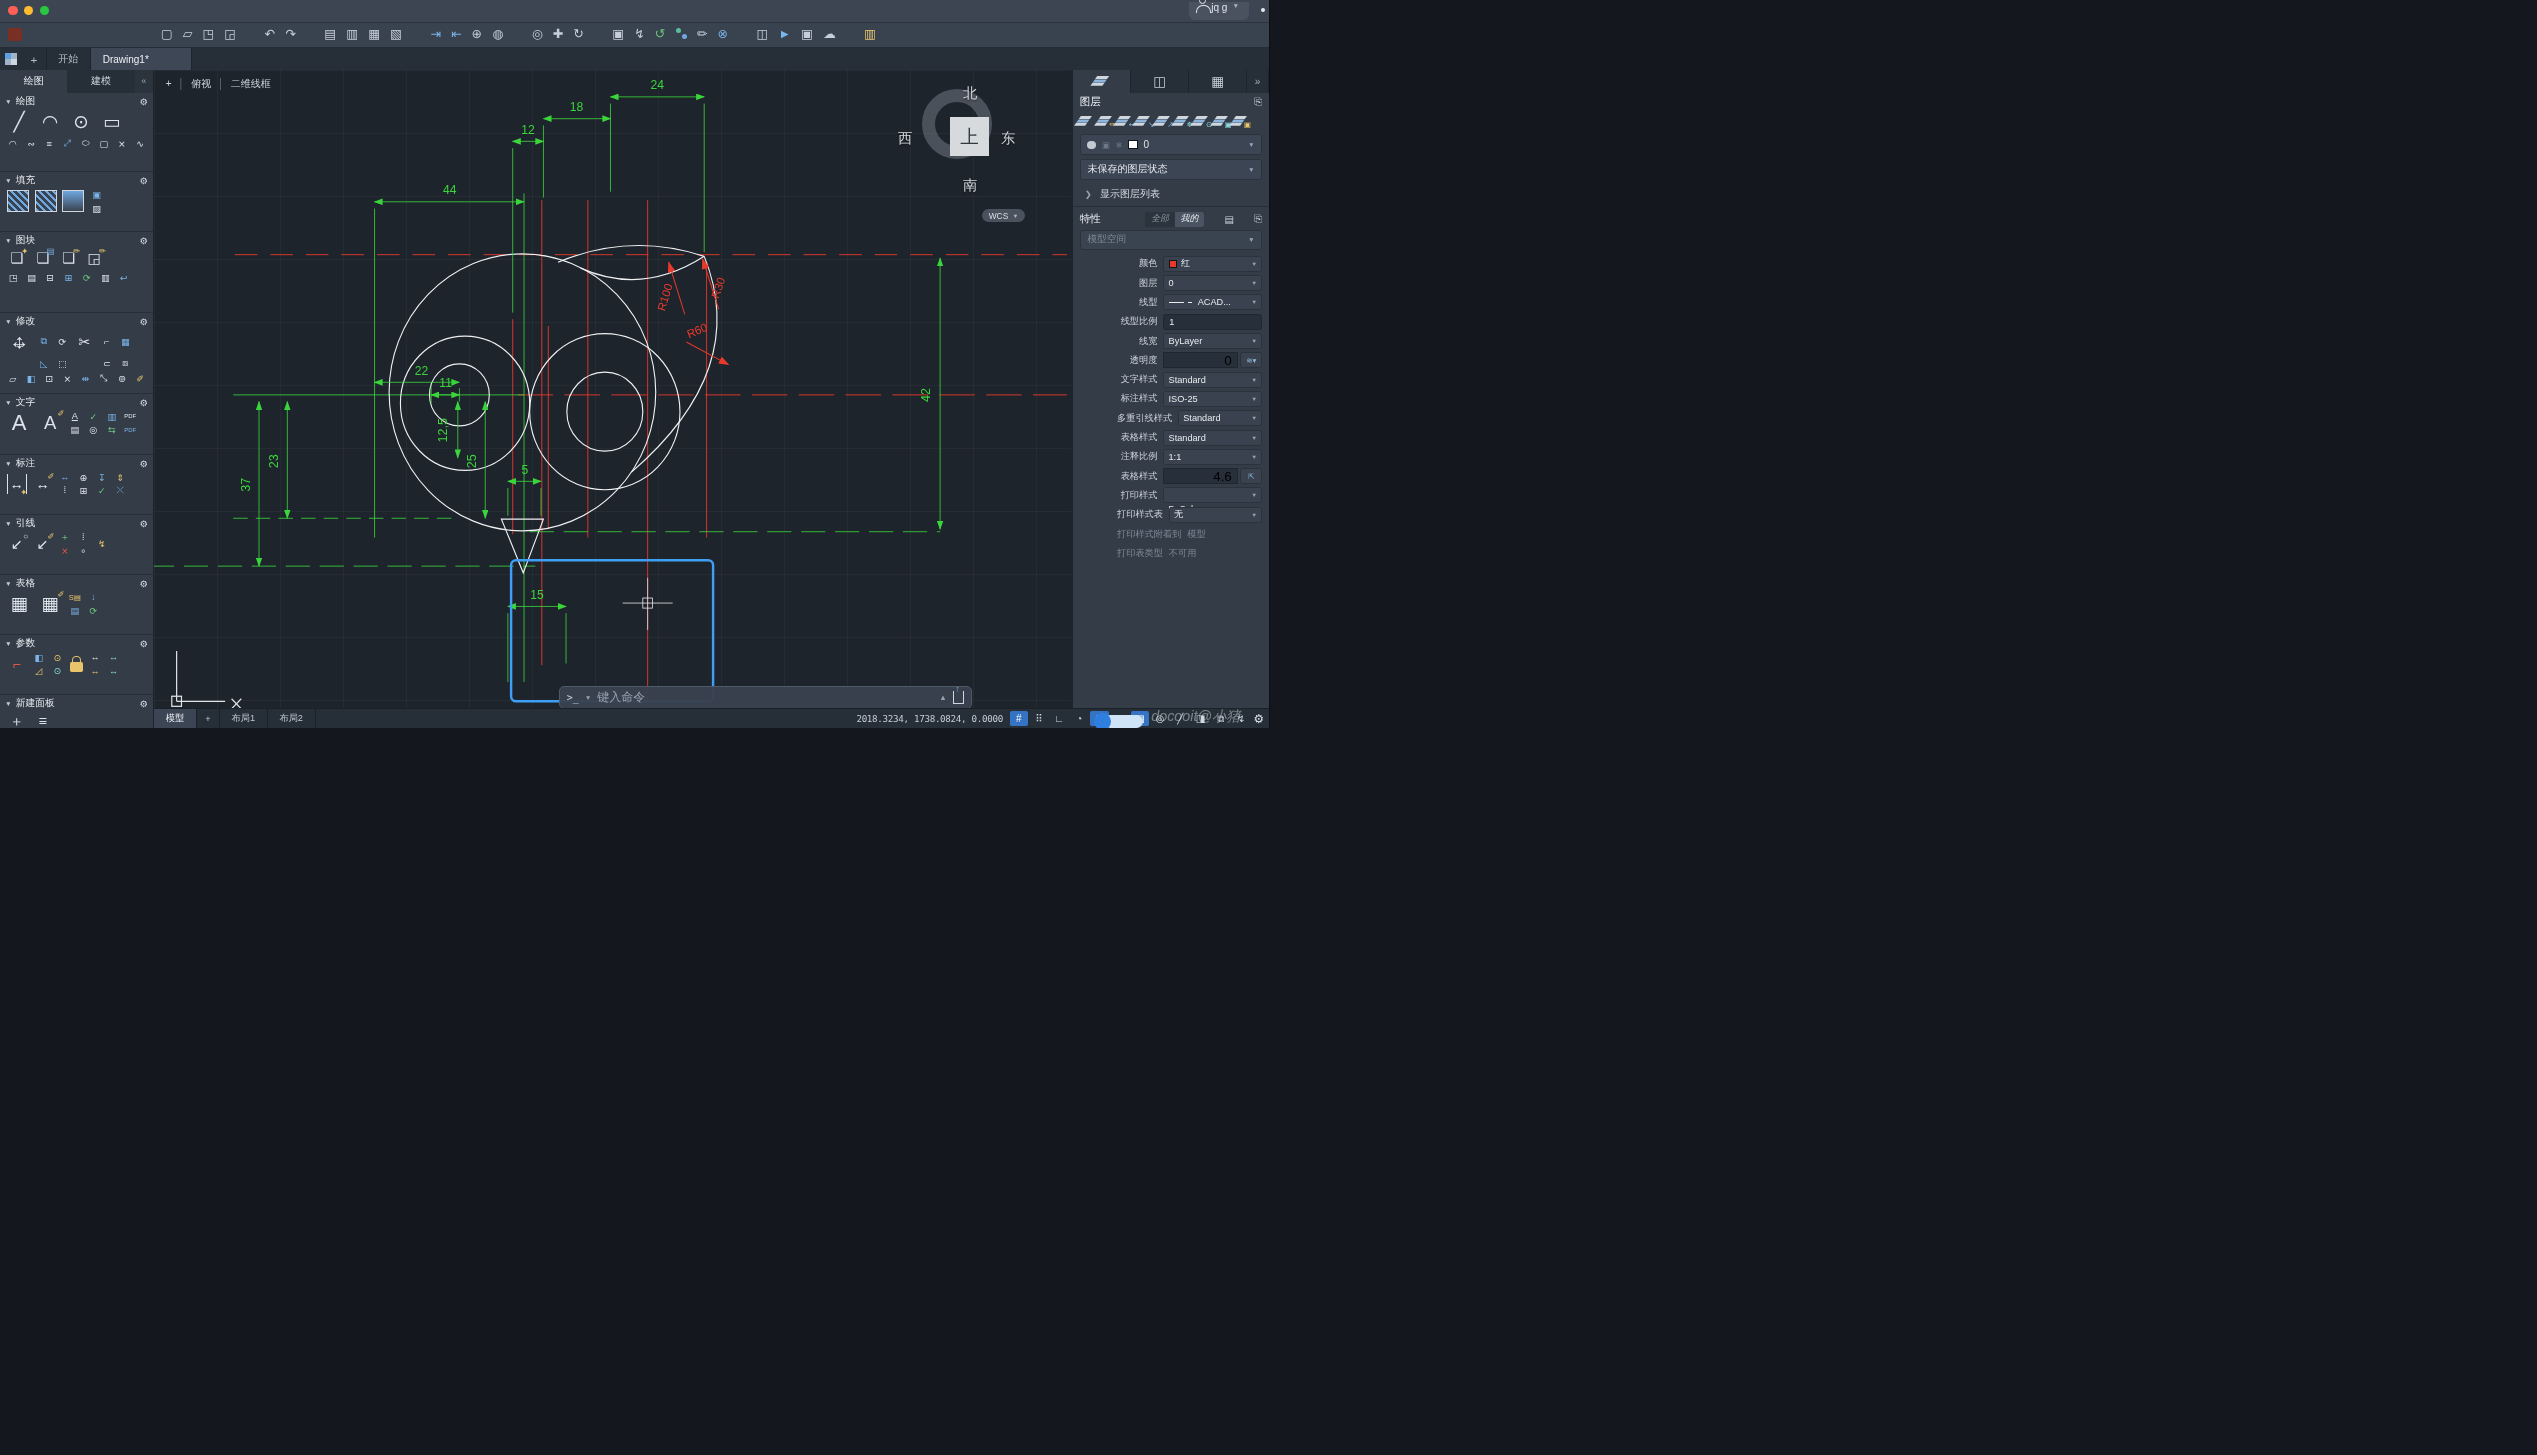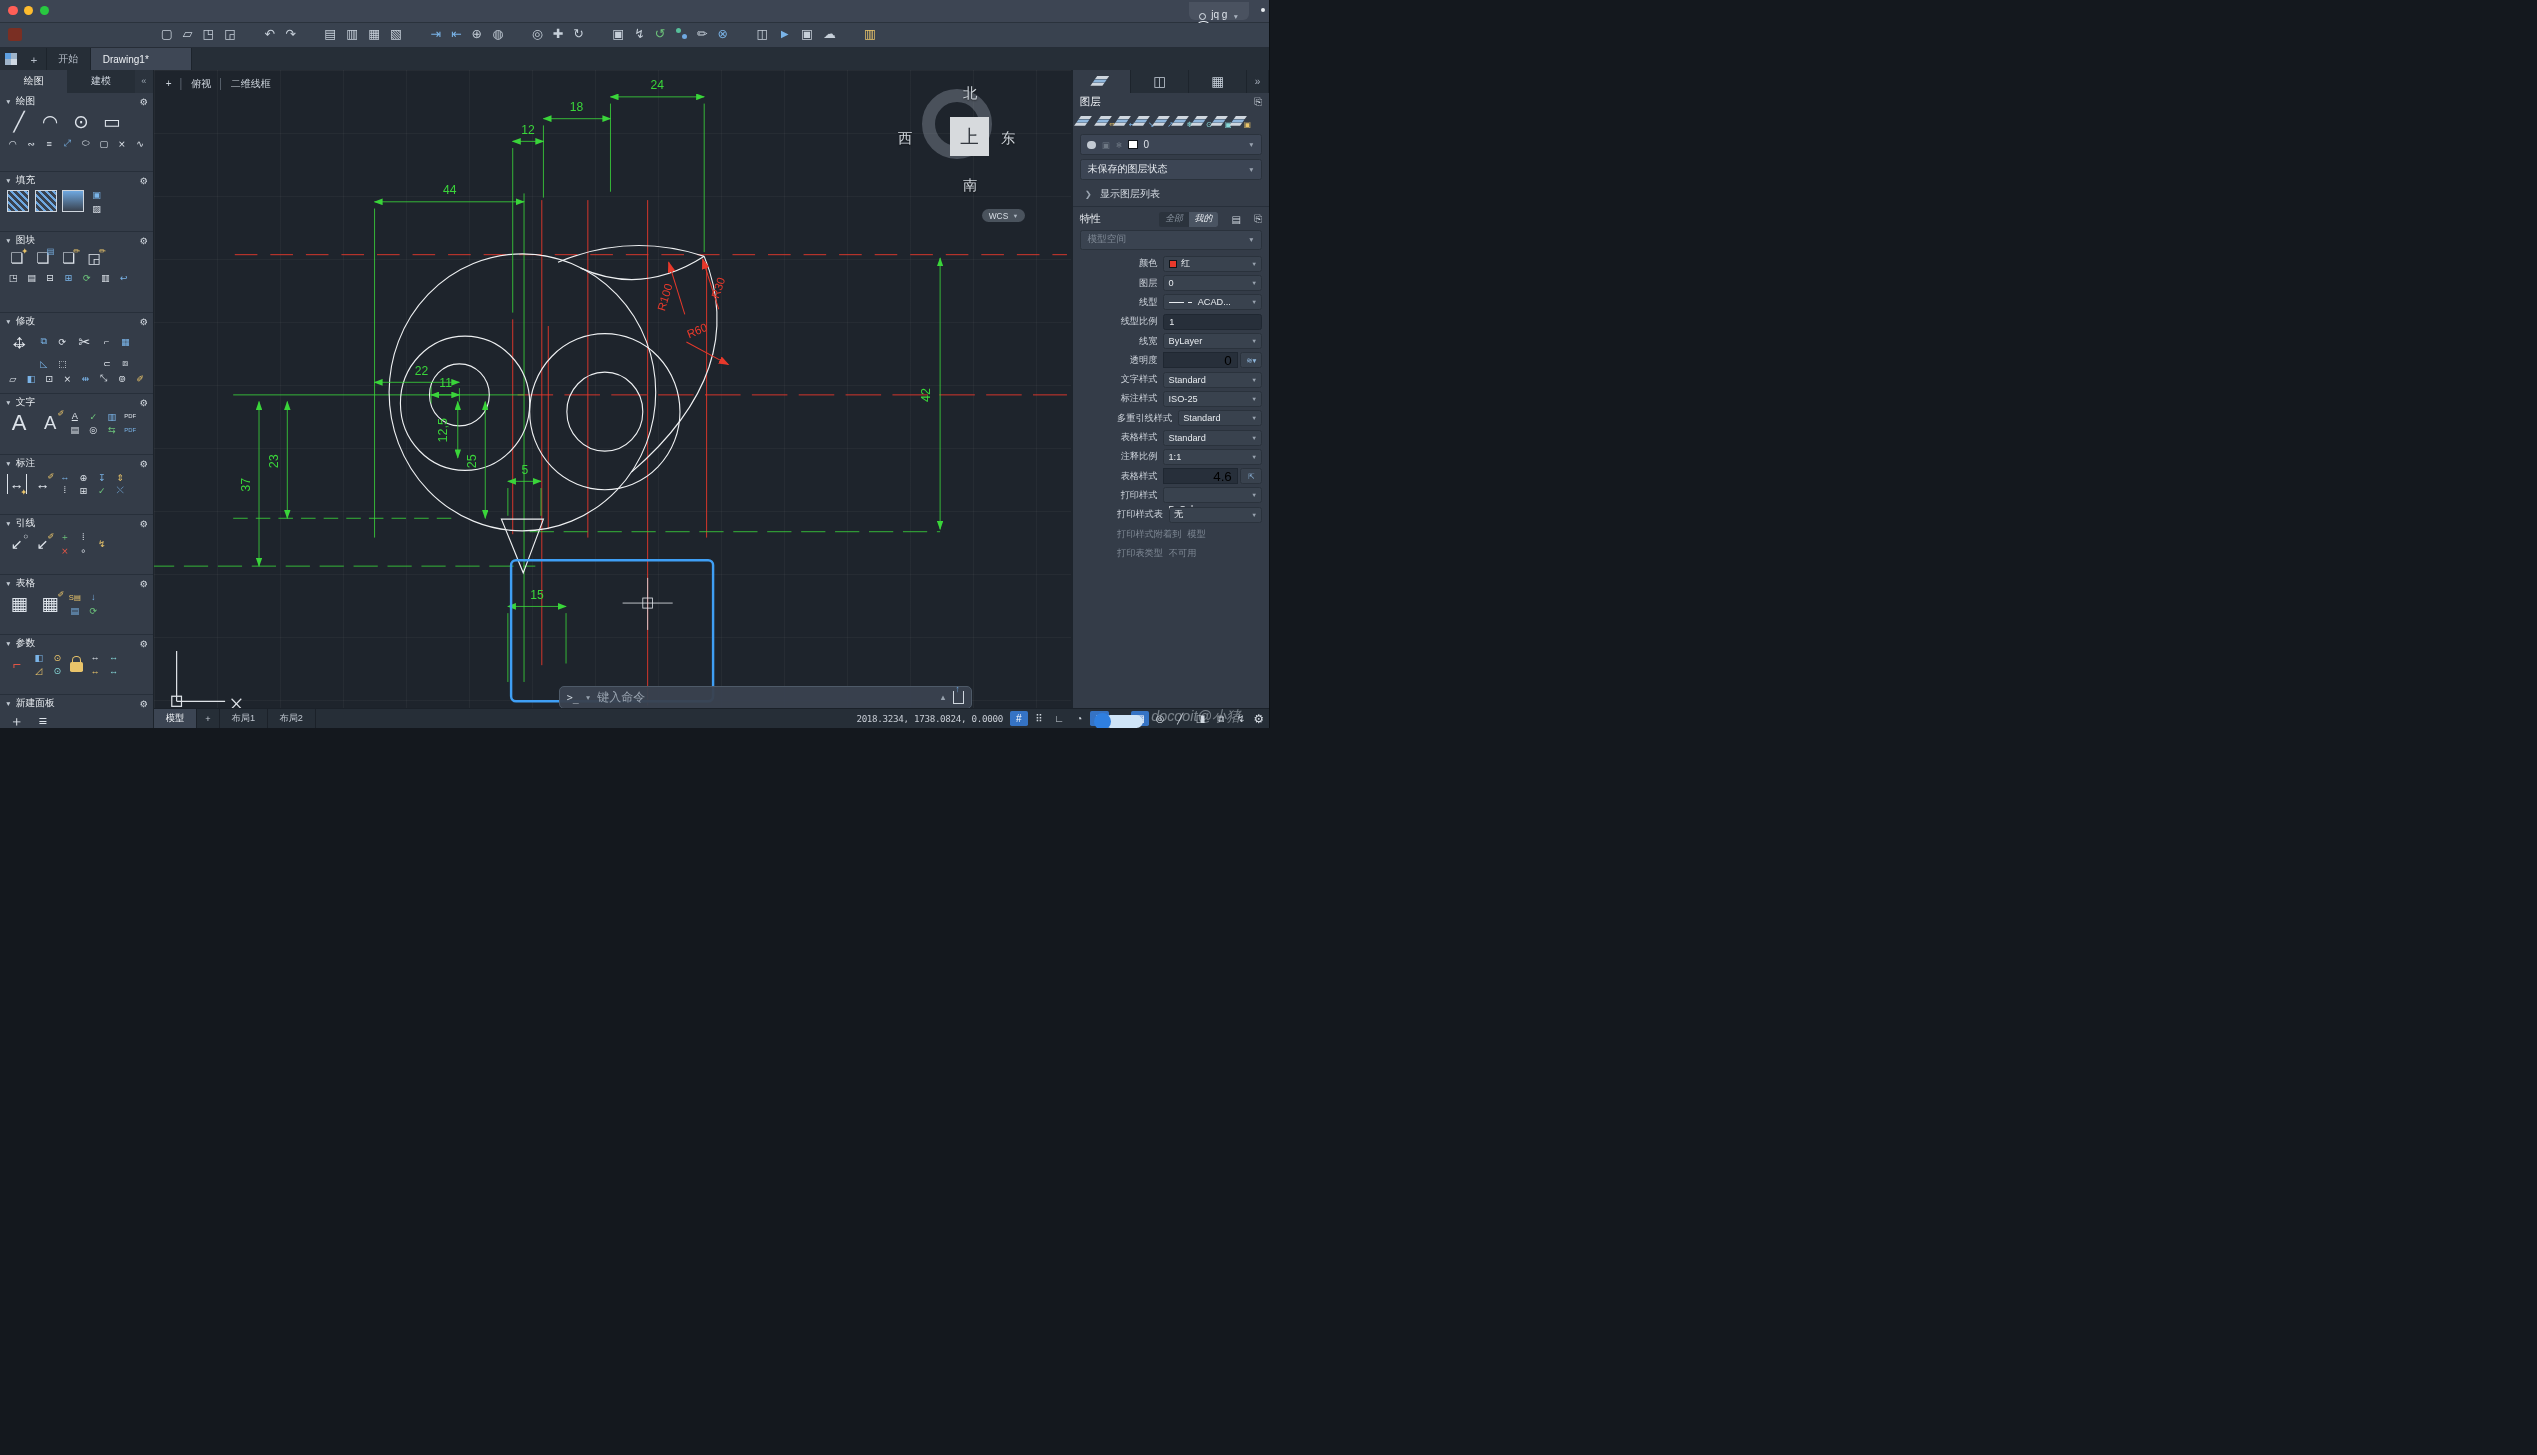--- a/index.html
+++ b/index.html
@@ -7,21 +7,21 @@
   #app{position:relative;width:1269px;height:728px;background:#1e242c;overflow:hidden;
        box-shadow:0 0 0 0.8px #0c0f13;}
   
   #titlebar{position:absolute;left:0;top:0;width:100%;height:22.7px;background:#3d4553;
     border-bottom:0.8px solid #2a323c;display:flex;align-items:center;}
   .tl{width:9.2px;height:9.2px;border-radius:50%;margin-left:6.7px;}
   .tl.r{background:#ff5f57;margin-left:8.4px}.tl.y{background:#febc2e}.tl.g{background:#28c840}
   #title{position:absolute;left:0;right:0;text-align:center;color:#c9d0da;font-size:11px;font-weight:bold;letter-spacing:0.2px;}
   #title b{margin-left:15px;}
   #userchip{position:absolute;right:20px;top:1.7px;height:18.5px;background:#4a5260;border-radius:0 0 5.9px 5.9px;
-    display:flex;align-items:flex-end;padding:0 10px;color:#dfe5ec;font-size:10px;gap:5px;}
+    display:flex;align-items:flex-start;padding:0 10px;color:#dfe5ec;font-size:10px;gap:5px;}
   .person{width:7.6px;height:7.6px;border:1.2px solid #dfe5ec;border-radius:50%;position:relative;margin-top:-5px;}
   .person:after{content:"";position:absolute;left:-3.4px;top:7.6px;width:12.6px;height:6.7px;border:1.2px solid #dfe5ec;
     border-bottom:none;border-radius:6.7px 6.7px 0 0;}
   .carat{font-size:6.7px;color:#aab3bf;}
   #corner-dot{position:absolute;right:4.2px;top:7.6px;width:4.2px;height:4.2px;background:#e8ecf1;border-radius:50%;}
   
   #toolbar{position:absolute;left:0;top:22.7px;width:100%;height:25px;background:#39424f;
     border-bottom:0.8px solid #262d37;display:flex;align-items:center;color:#c6cfd9;}
   #applogo{width:13.4px;height:13.4px;background:#7a2f23;border-radius:2.5px;margin-left:8.4px;}
   .tbi{font-size:12.6px;line-height:1;padding:0 5px;cursor:default;}
@@ -110,21 +110,21 @@
   .lrow .dot{width:8.4px;height:8.4px;border-radius:50%;background:#c3cad3;}
   .lrow .dim{color:#6e7884;font-size:8.4px;}
   .lrow .swatchw{width:9.2px;height:9.2px;background:#fff;border:0.8px solid #11151a;}
   .lrow .car,.pselx .car{margin-left:auto;font-size:6.7px;color:#9aa4b0;}
   .lstates{margin:0 6.7px 3.4px 6.7px;height:21px;background:#3c4554;border:0.8px solid #2a323c;border-radius:2.5px;
     display:flex;align-items:center;padding:0 6.7px;color:#e6eaef;font-size:10px;}
   .lstates .car{margin-left:auto;font-size:6.7px;color:#9aa4b0;}
   #showlist{display:flex;align-items:center;gap:8.4px;color:#d6dce3;font-size:10px;padding:3.4px 11.7px 5px 11.7px;
     border-bottom:0.8px solid #272f3a;}
   #showlist .chev{font-size:8.4px;color:#9aa4b0;}
-  #prophdr{display:flex;align-items:center;padding:5px 6.7px 3.4px 6.7px;color:#eef1f5;font-size:10.5px;gap:10px;}
+  #prophdr{display:flex;align-items:center;padding:5px 6.7px 3.4px 6.7px;color:#eef1f5;font-size:10.5px;gap:17px;}
   .toggle{display:flex;margin-left:auto;background:#2b333d;border-radius:2.5px;overflow:hidden;font-size:8.8px;}
   .toggle span{padding:1.7px 5.9px;color:#8e98a4;font-style:italic;}
   .toggle span.on{background:#4a5462;color:#eef1f5;}
   .hdric{color:#cfd6de;font-size:10px;margin-left:3.4px;}
   .pselx{margin:0 6.7px 5px 6.7px;height:19.3px;background:#3a4350;border:0.8px solid #2a323c;border-radius:2.5px;
     display:flex;align-items:center;padding:0 6.7px;color:#7e8894;font-size:9.7px;}
   #props{flex:1;overflow:hidden;padding-right:6.7px;}
   .prow{display:flex;align-items:center;height:18.5px;margin-bottom:0.8px;padding-left:44px;}
   .plab{flex:1;text-align:right;color:#cdd3db;font-size:9.2px;padding-right:5.9px;white-space:nowrap;}
   .plab.dim{color:#7e8894;}

